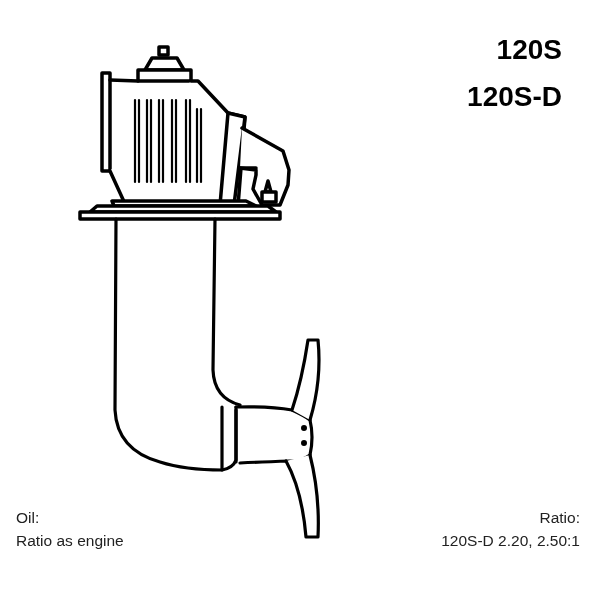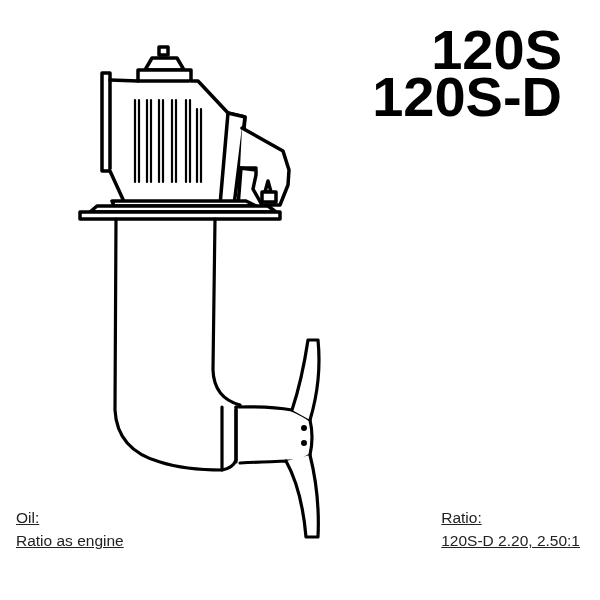--- a/index.html
+++ b/index.html
@@ -1,25 +1,25 @@
 <!DOCTYPE html>
 <html><head>
 <meta charset="utf-8">
 <style>
   html, body { margin: 0; padding: 0; background: #ffffff; }
   body { width: 600px; height: 600px; position: relative; overflow: hidden;
          font-family: "Liberation Sans", sans-serif; color: #111; }
   .drawing { position: absolute; left: 0; top: 0; width: 600px; height: 600px; }
   .models { position: absolute; right: 38px; top: 26px; text-align: right;
-            font-weight: bold; font-size: 56px; line-height: 47px; color: #000; }
+            font-weight: bold; font-size: 28px; line-height: 47px; color: #000; }
   .models div { white-space: nowrap; }
   .oil { position: absolute; left: 16px; top: 506px; font-size: 15.5px; line-height: 23px; color: #222; }
   .ratio { position: absolute; right: 20px; top: 506px; font-size: 15.5px; line-height: 23px;
-           color: #222; }
-  .oil div, .ratio div { white-space: nowrap; text-decoration: underline; }
+           text-align: right; color: #222; }
+  .oil div, .ratio div { white-space: nowrap; }
 </style>
 </head>
 <body>
 
 <svg class="drawing" viewBox="0 0 600 600" xmlns="http://www.w3.org/2000/svg" fill="none" stroke="#000" stroke-linejoin="round" stroke-linecap="round">
 
   <g stroke-width="3.5">
     <rect x="159" y="47" width="9" height="8" fill="#fff"></rect>
     <path d="M145 70 L152 58 L177 58 L184 70 Z" fill="#fff"></path>
     <rect x="138" y="70" width="53" height="11" fill="#fff"></rect>

